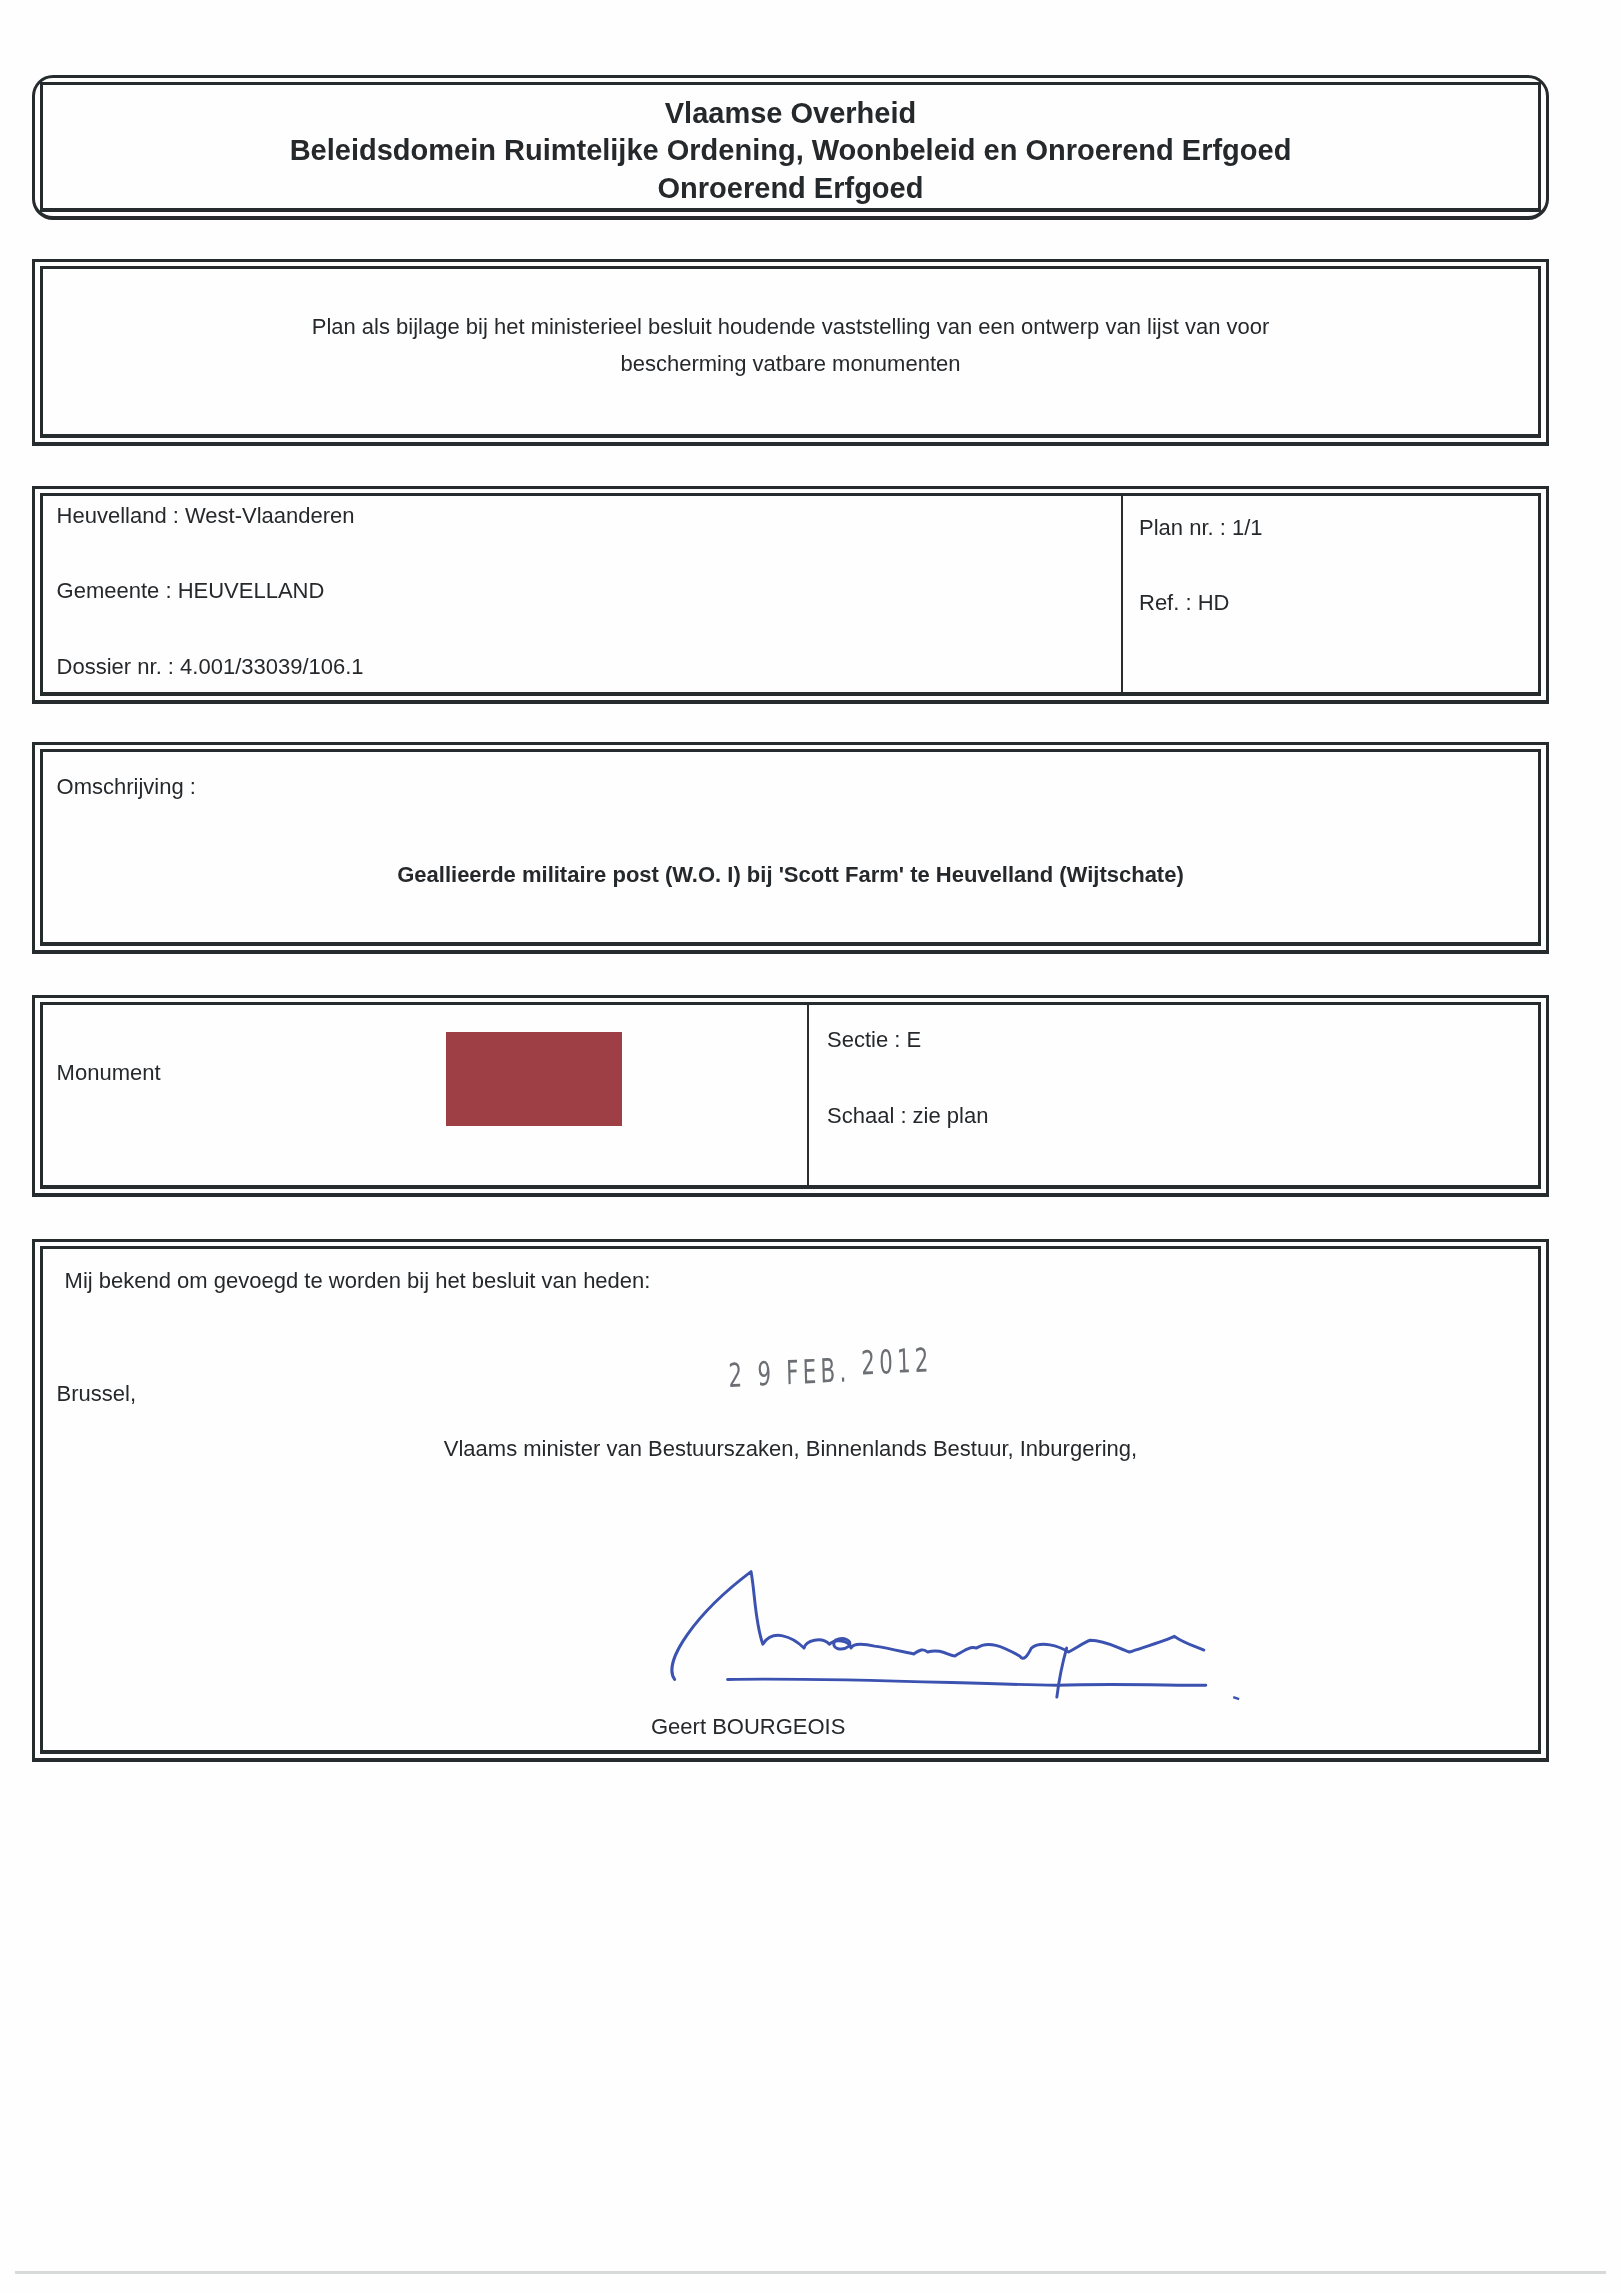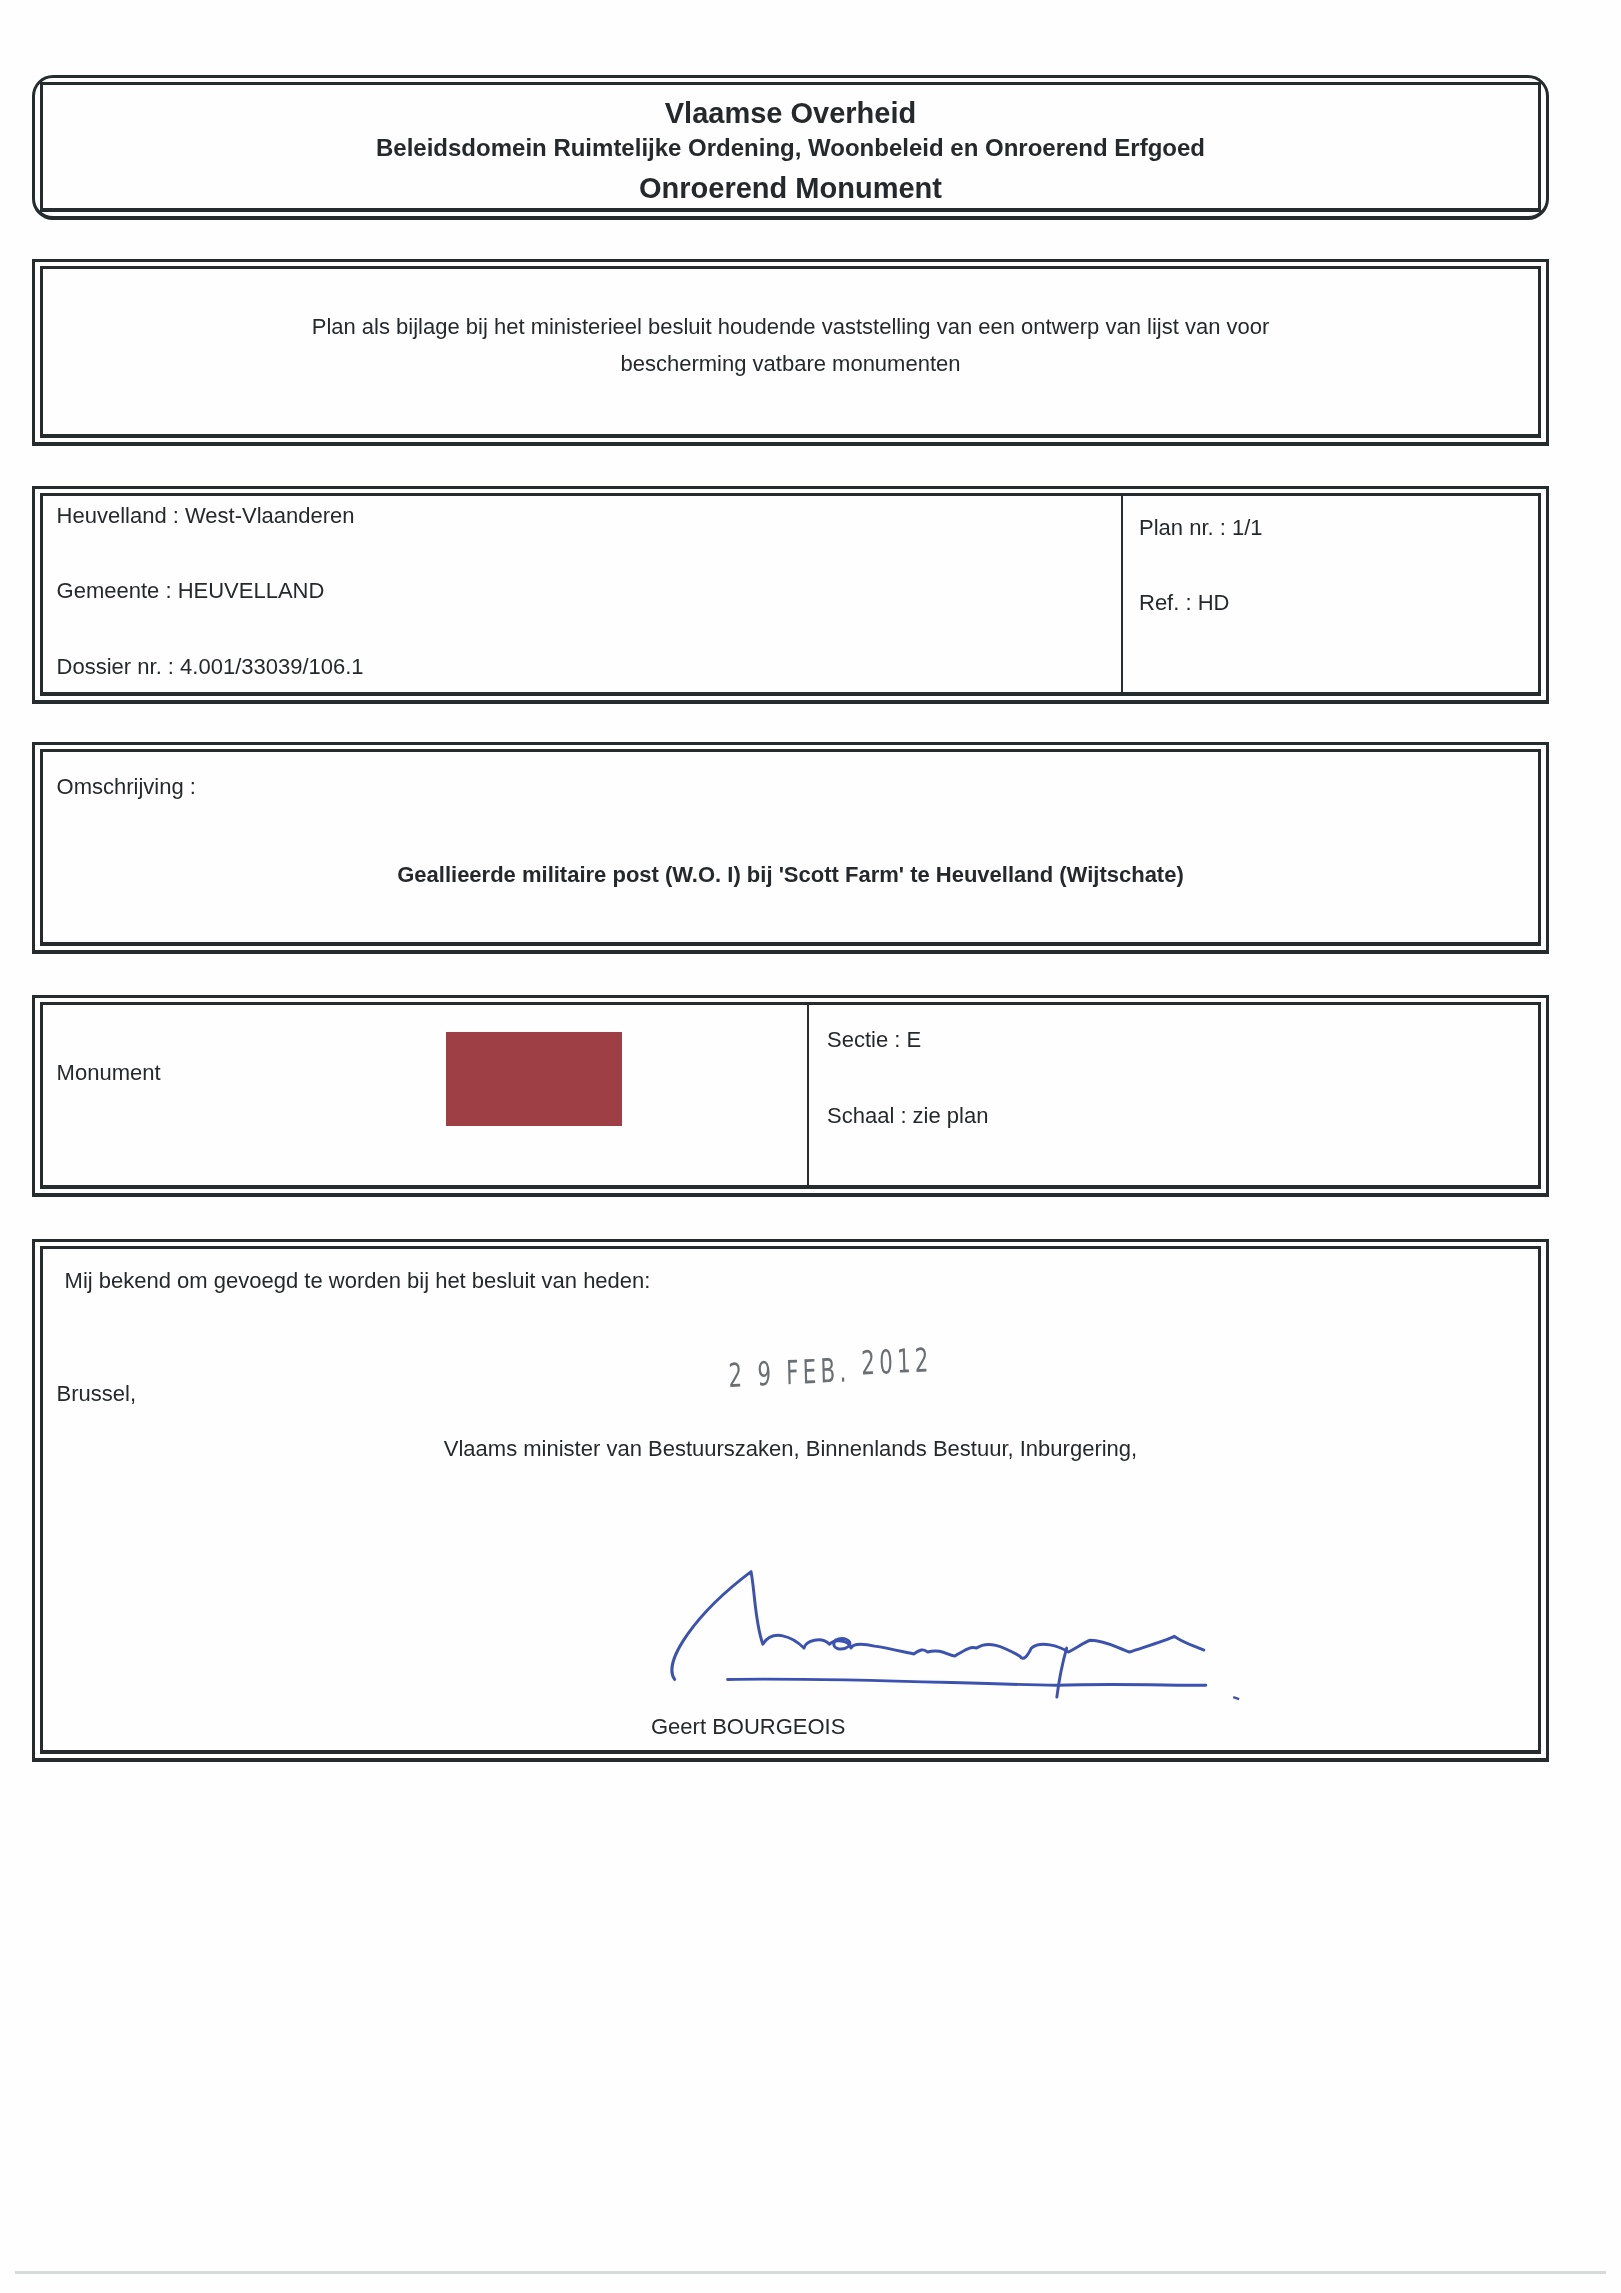--- a/index.html
+++ b/index.html
@@ -26,22 +26,22 @@
     .stamp .yr { position: relative; top: -5.9px; }
     .sig { position: absolute; left: 657px; top: 1554px; width: 588px; height: 147px; }
     .scanline { position: absolute; left: 14.7px; right: 14.7px; top: 2271px; height: 2.9px; background: #d6dbd9; }
   </style>
 </head>
 <body>
 
 <div class="box" id="box1">
   <div class="inner"></div>
   <div class="t center bold" style="top:20.6px; font-size:29px;">Vlaamse Overheid</div>
-  <div class="t center bold" style="top:58px; font-size:24px;">Beleidsdomein Ruimtelijke Ordening, Woonbeleid en Onroerend Erfgoed</div>
-  <div class="t center bold" style="top:96px; font-size:29px;">Onroerend Monument</div>
+  <div class="t center bold" style="top:58px; font-size:29px;">Beleidsdomein Ruimtelijke Ordening, Woonbeleid en Onroerend Erfgoed</div>
+  <div class="t center bold" style="top:96px; font-size:29px;">Onroerend Erfgoed</div>
 </div>
 
 <div class="box" id="box2">
   <div class="inner"></div>
   <div class="t center" style="top:54px;">Plan als bijlage bij het ministerieel besluit houdende vaststelling van een ontwerp van lijst van voor</div>
   <div class="t center" style="top:91px;">bescherming vatbare monumenten</div>
 </div>
 
 <div class="box" id="box3">
   <div class="inner">

